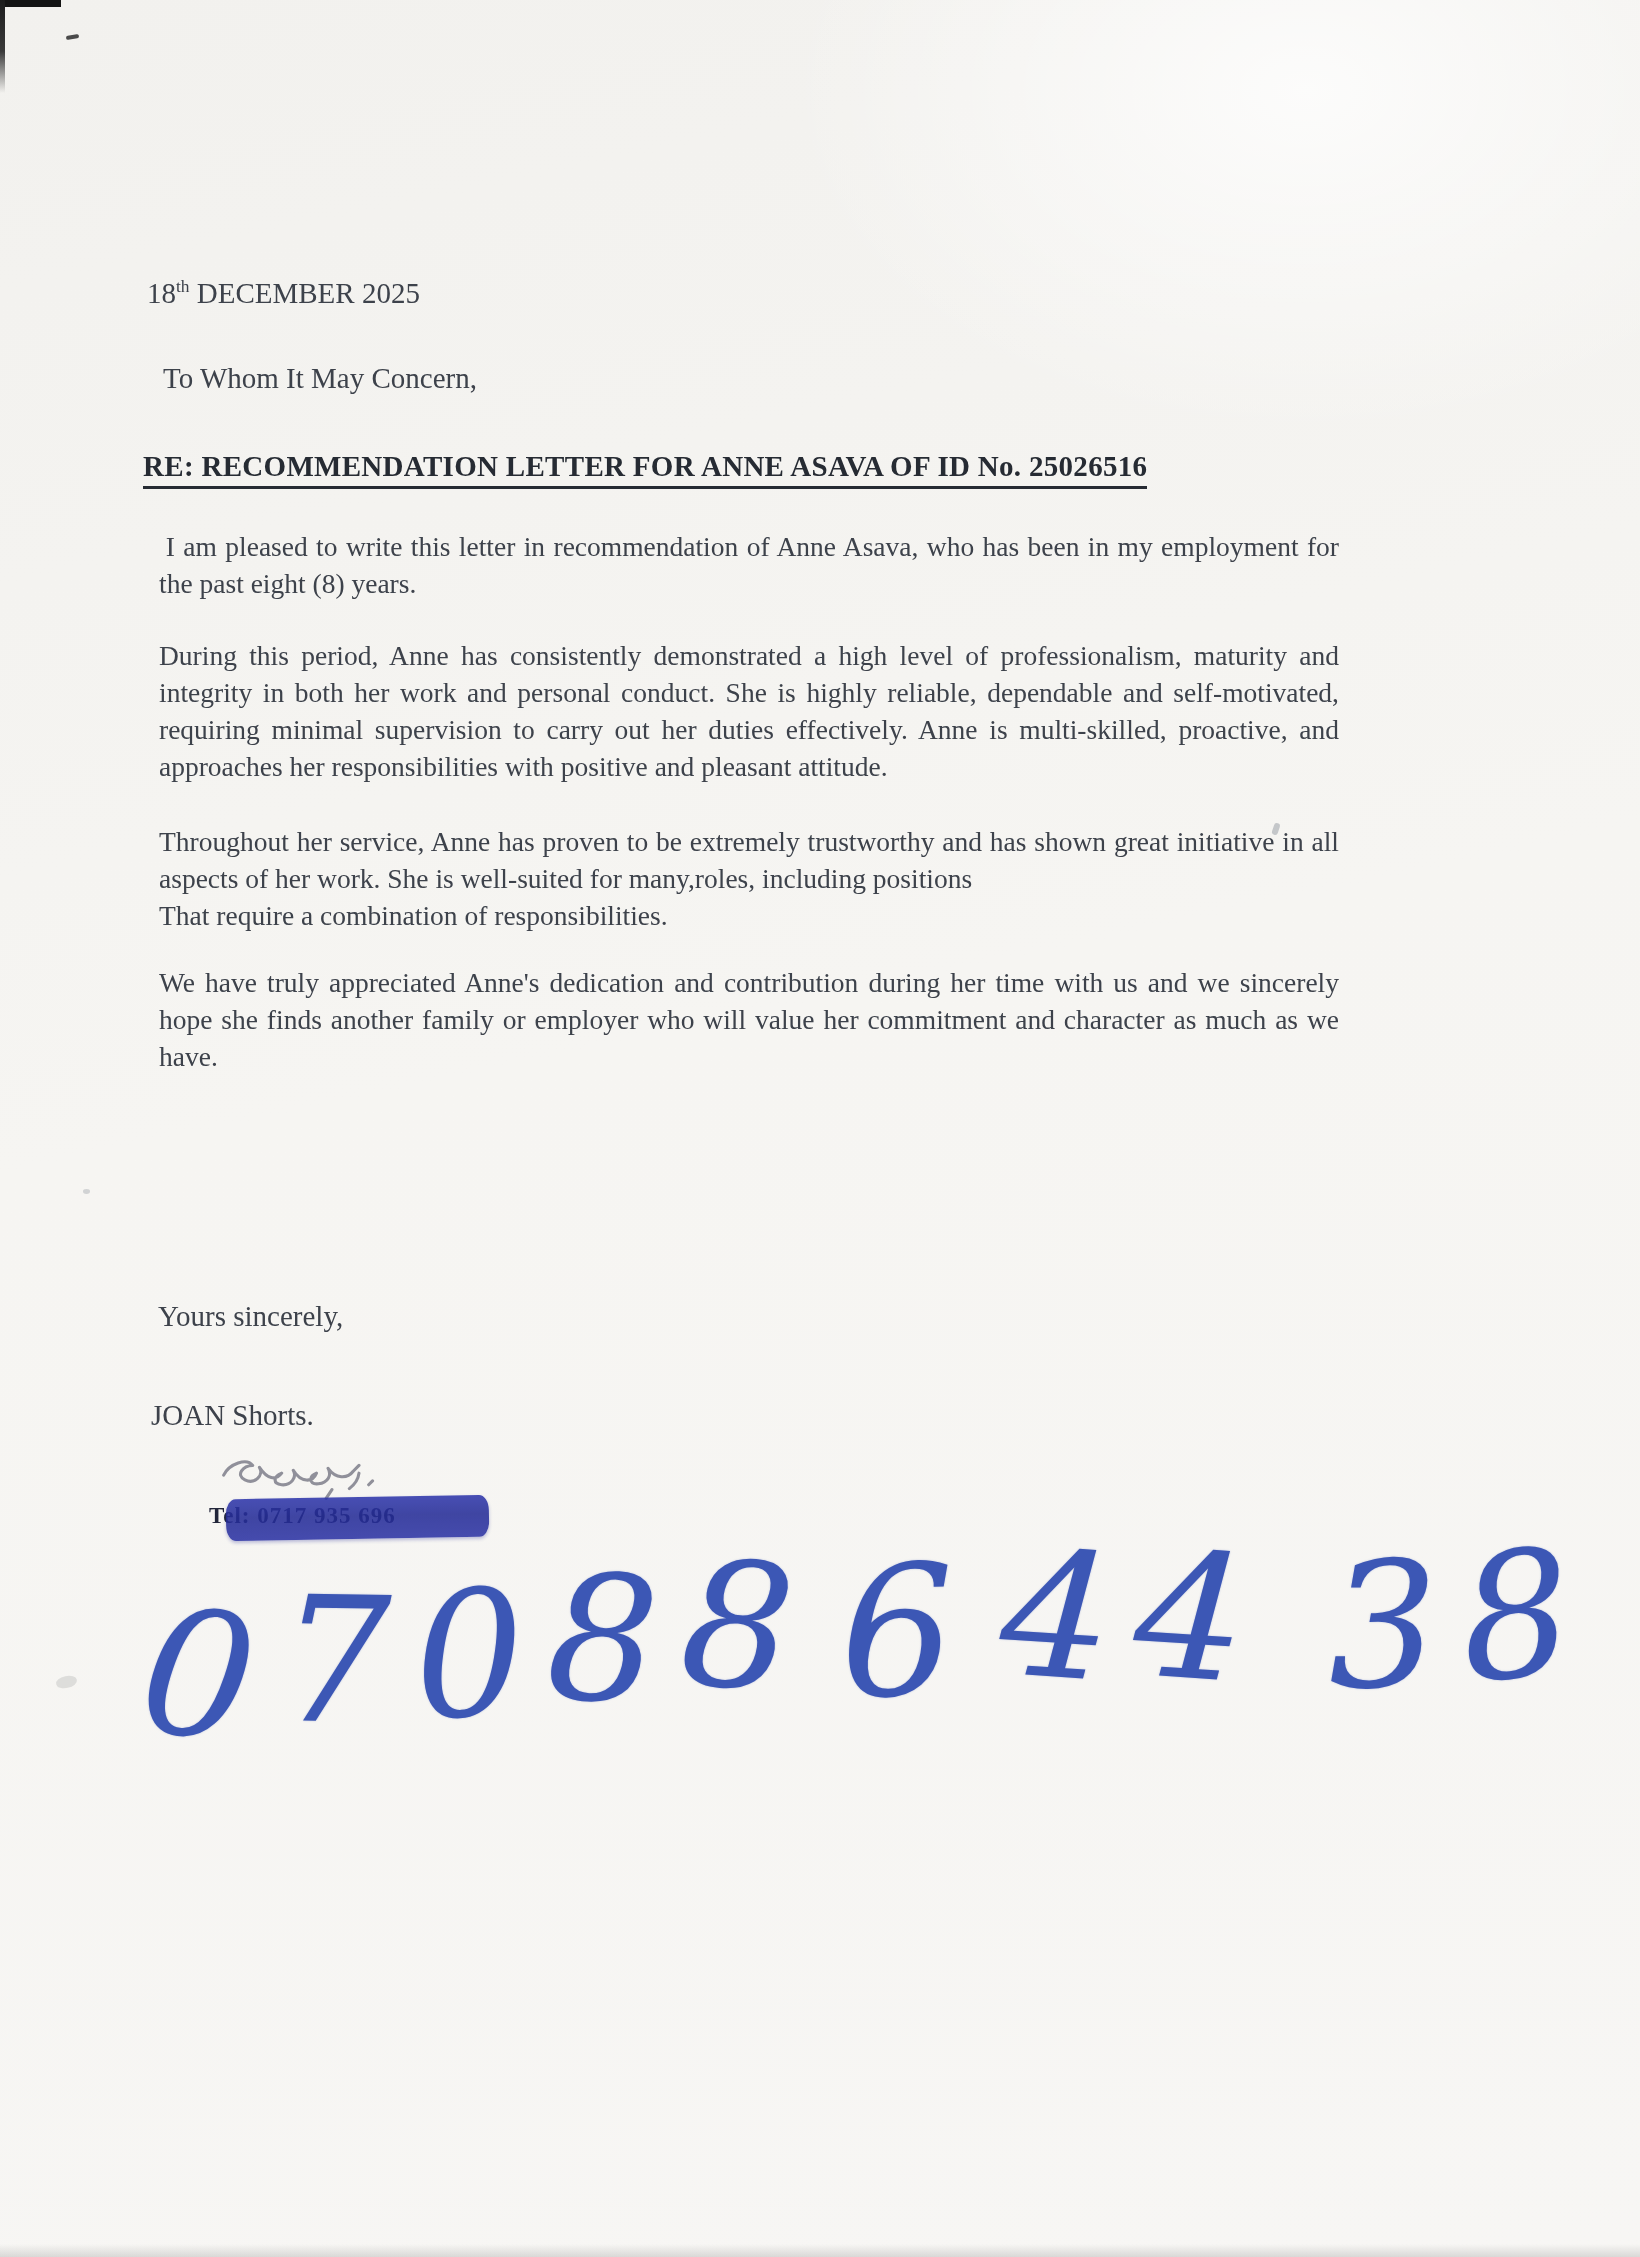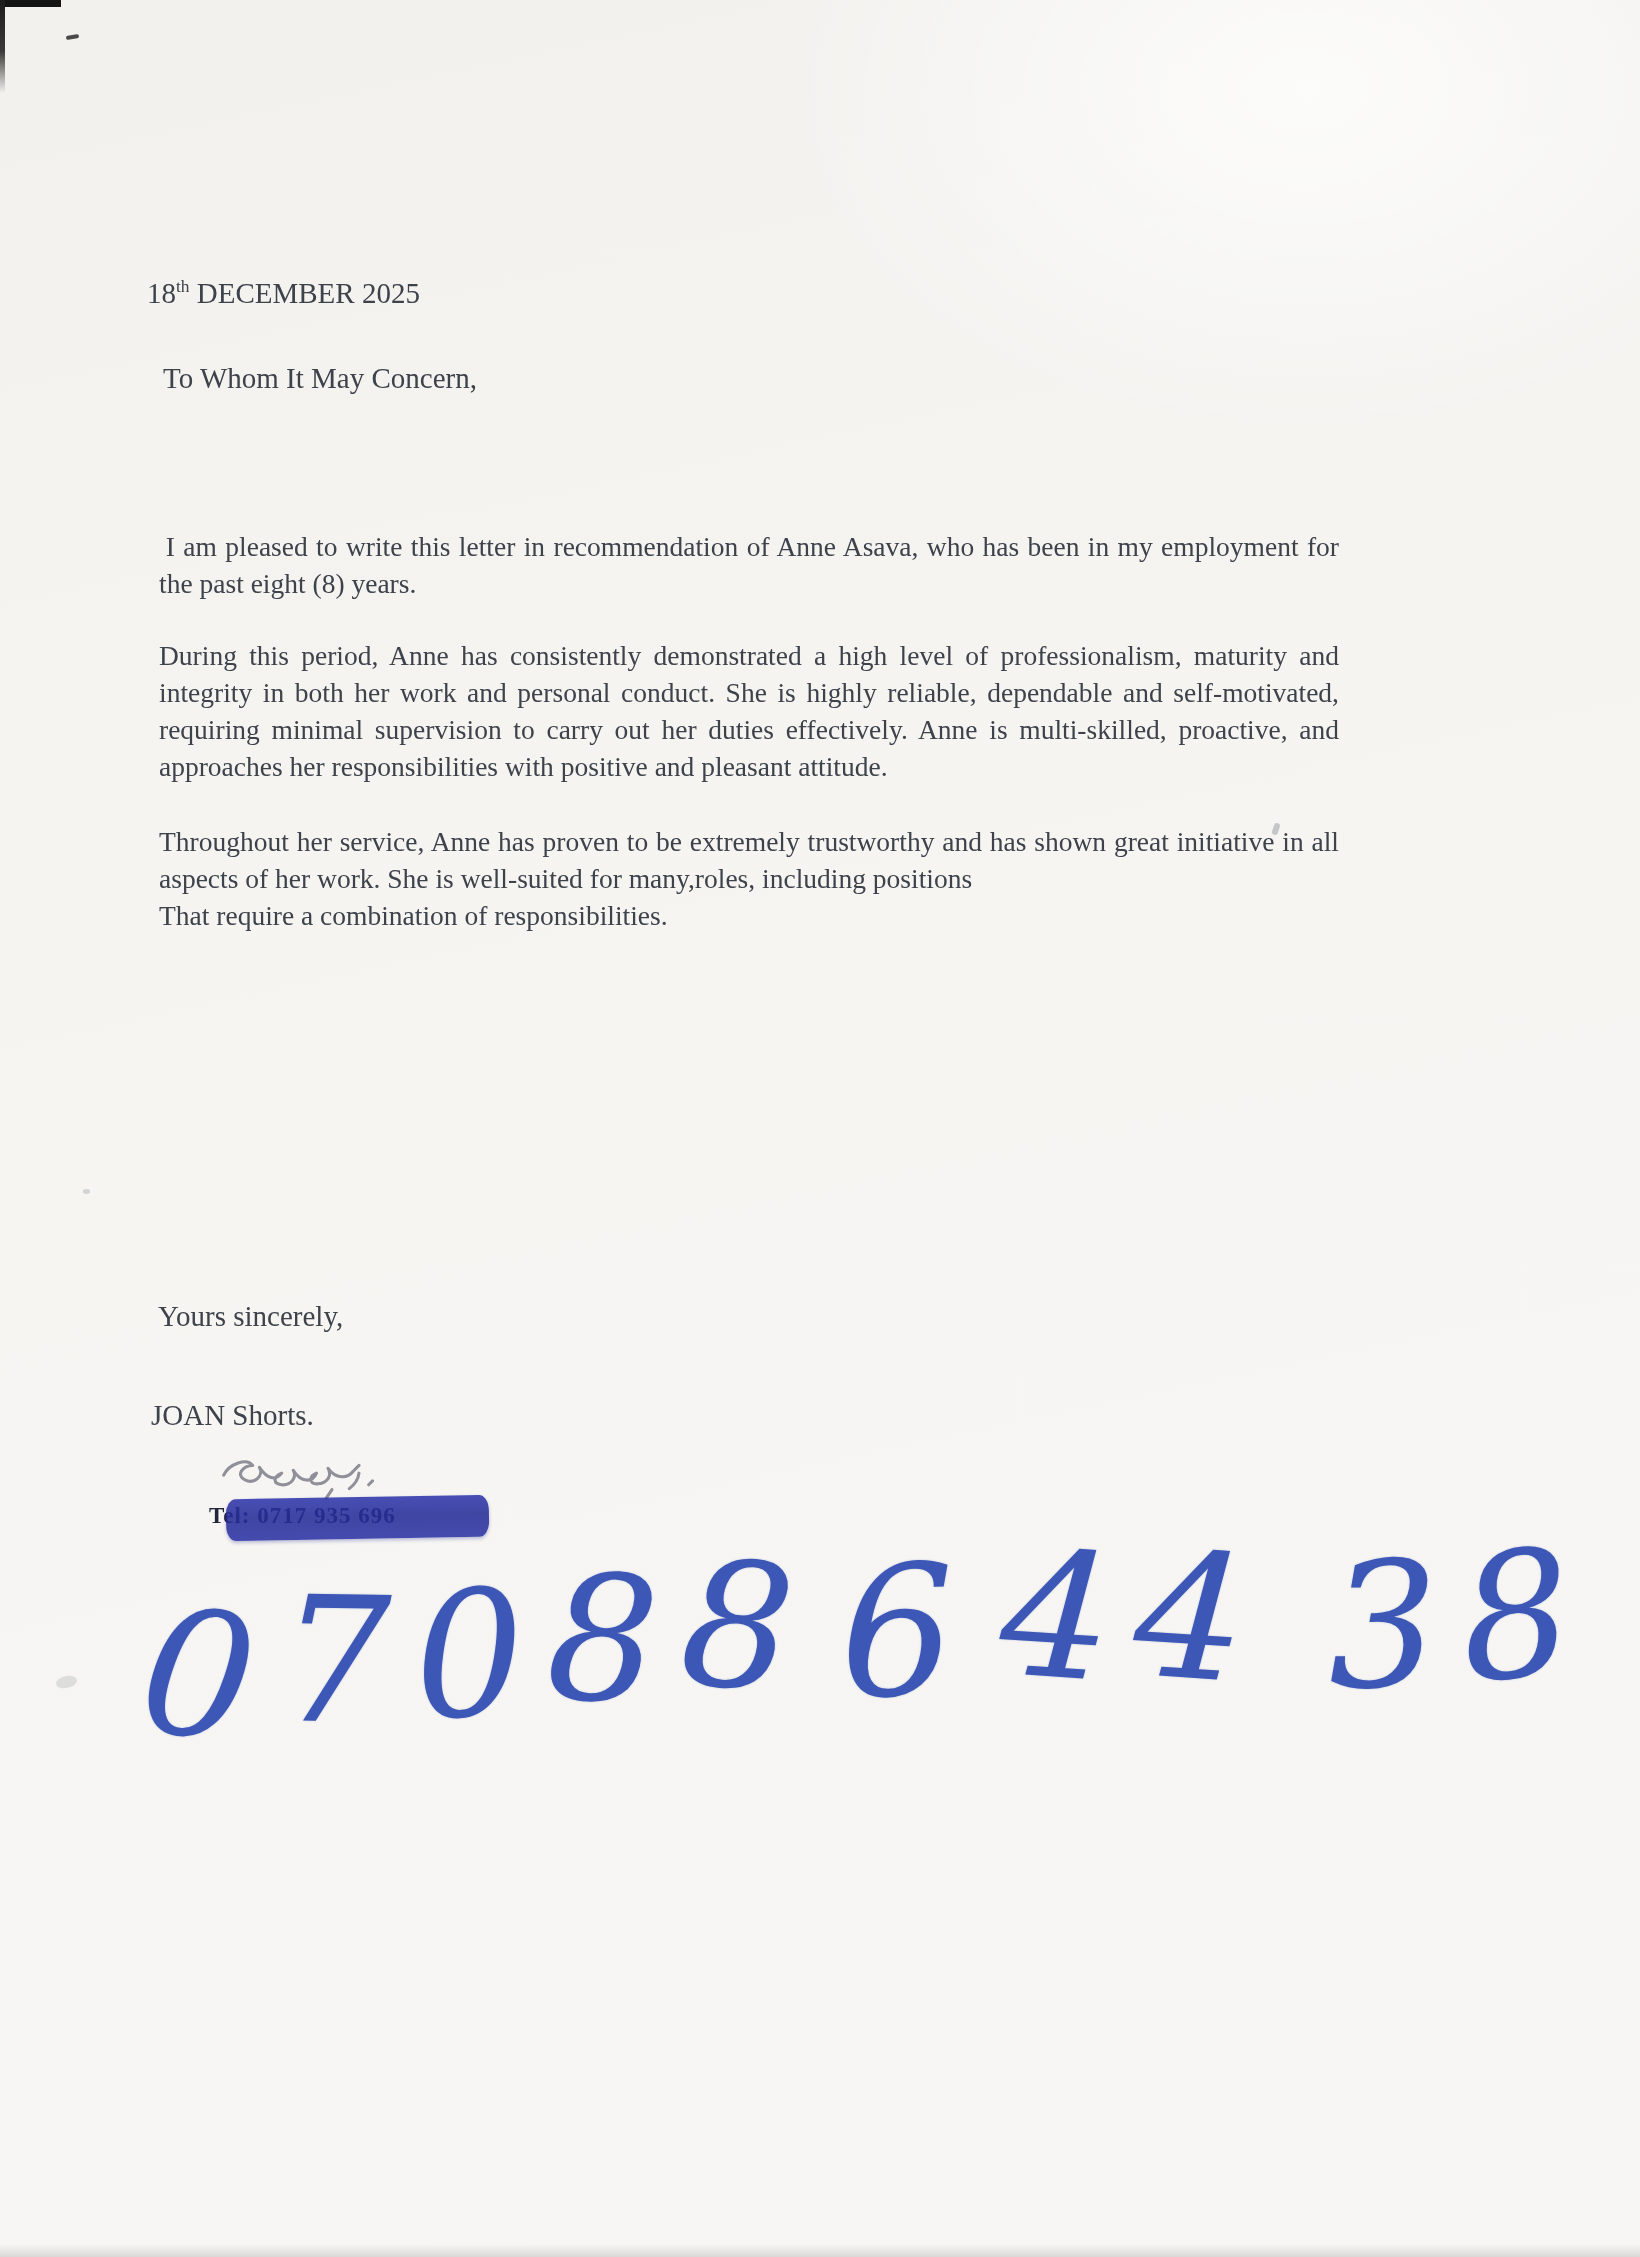--- a/index.html
+++ b/index.html
@@ -92,25 +92,27 @@
   <div class="dash-mark"></div>
   <div class="speck-a"></div>
   <div class="speck-b"></div>
   <div class="smudge"></div>
   <div class="bottom-edge"></div>
 
   <p class="date"><span>18</span><sup>th</sup><span> DECEMBER 2025</span></p>
 
   <p class="salutation">To Whom It May Concern,</p>
 
+  <h1 class="subject">RE: RECOMMENDATION LETTER FOR ANNE ASAVA OF ID No. 25026516</h1>
 
   <p class="body-para p1">I am pleased to write this letter in recommendation of Anne Asava, who has been in my employment for the past eight (8) years.</p>
   <p class="body-para p2">During this period, Anne has consistently demonstrated a high level of professionalism, maturity and integrity in both her work and personal conduct. She is highly reliable, dependable and self-motivated, requiring minimal supervision to carry out her duties effectively. Anne is multi-skilled, proactive, and approaches her responsibilities with positive and pleasant attitude.</p>
   <p class="body-para p3">Throughout her service, Anne has proven to be extremely trustworthy and has shown great initiative in all aspects of her work. She is well-suited for many,roles, including positions
 That require a combination of responsibilities.</p>
+  <p class="body-para p4">We have truly appreciated Anne's dedication and contribution during her time with us and we sincerely hope she finds another family or employer who will value her commitment and character as much as we have.</p>
 
   <p class="closing">Yours sincerely,</p>
   <p class="signer">JOAN Shorts.</p>
 
   <svg class="signature" viewBox="0 0 210 70">
     <path d="M10 32 C16 20, 34 14, 40 22 C30 22, 22 32, 32 37 C42 42, 52 32, 47 24
              C55 36, 64 38, 70 30 C62 33, 60 41, 70 42 C80 43, 86 34, 82 27
              C90 40, 102 40, 106 30 C98 33, 98 42, 108 41 C118 40, 122 32, 118 25
              C126 36, 138 36, 144 28 L150 22 M150 30 C149 38, 144 43, 140 46
              M160 42 l4 -4 M116 56 l6 -9" fill="none" stroke="#90909a" stroke-width="3.2" stroke-linecap="round" stroke-linejoin="round"></path>

